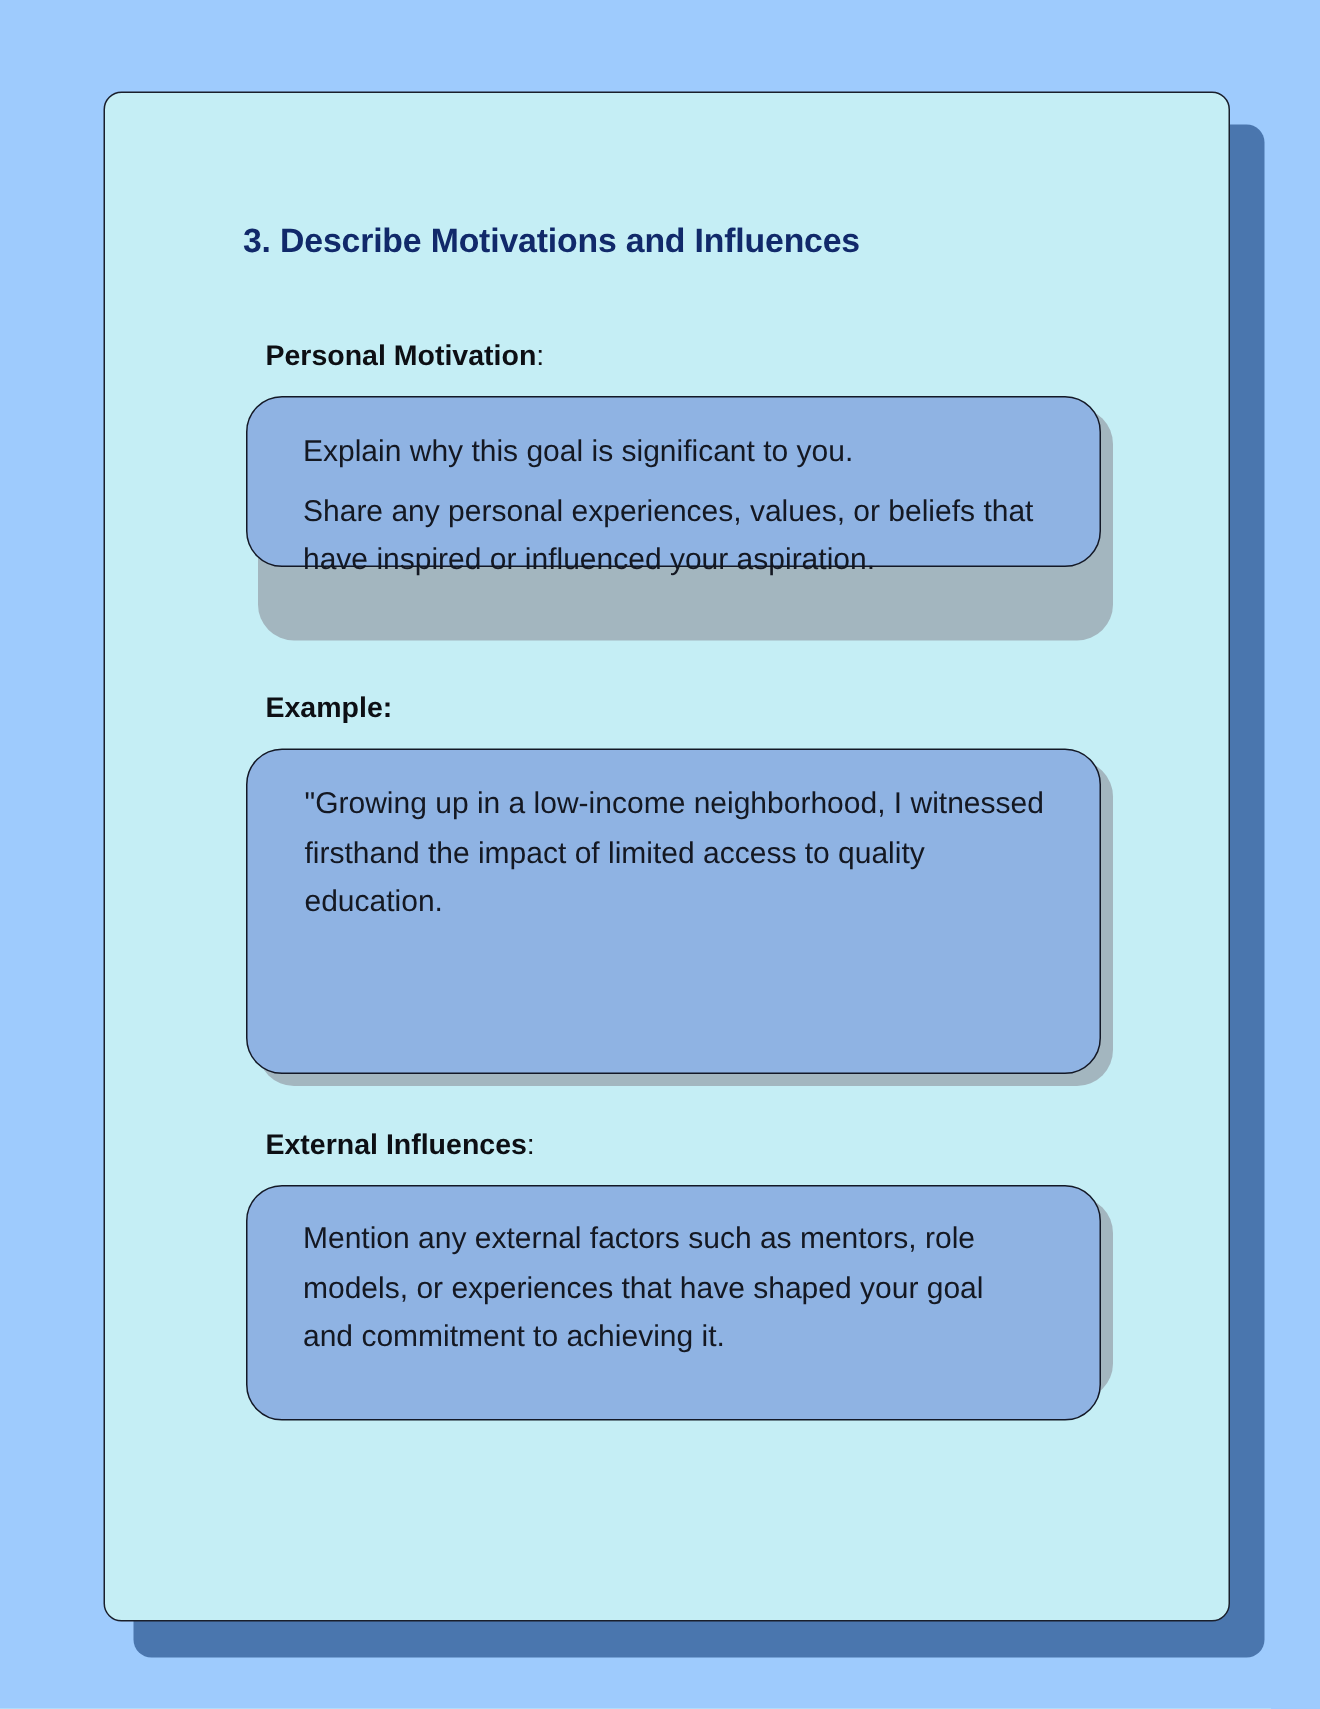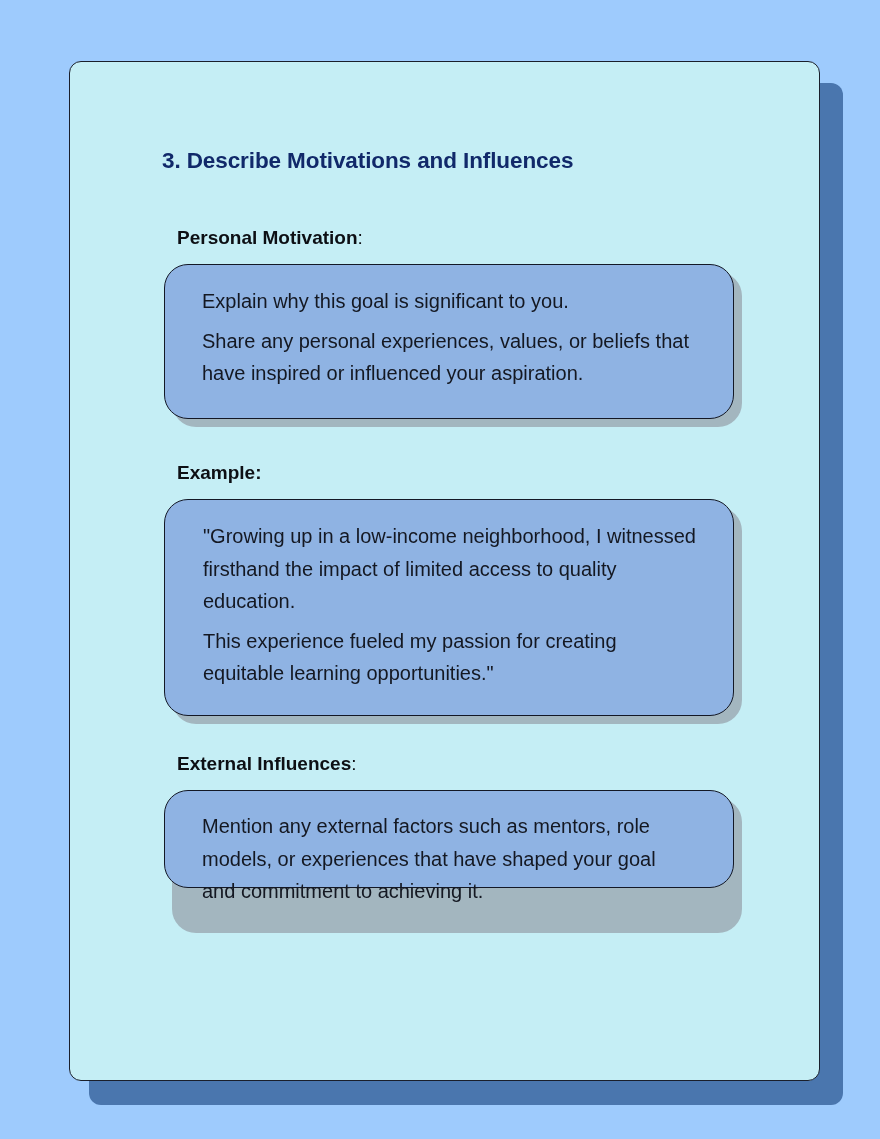--- a/index.html
+++ b/index.html
@@ -82,31 +82,30 @@
 <body>
 
 <div class="page-shadow"></div>
 <div class="page"></div>
 
 <h2 class="title">3. Describe Motivations and Influences</h2>
 
 <div class="label" style="top:212px;"><span>Personal Motivation</span><span class="colon-normal">:</span></div>
 
 <div class="box-shadow" style="left:172px; top:272px; width:570px; height:155px;"></div>
-<div class="box" style="top:264px; height:155px; ">
+<div class="box" style="top:264px; height:114px; ">
   <p style="margin-bottom:7px;">Explain why this goal is significant to you.</p>
   <p style="padding-right:20px;">Share any personal experiences, values, or beliefs that have inspired or influenced your aspiration.</p>
 </div>
 
 <div class="label" style="top:447px;">Example:</div>
 
 <div class="box-shadow" style="left:172px; top:507px; width:570px; height:217px;"></div>
 <div class="box" style="top:499px; height:217px; padding-left:38px; padding-top:20px; padding-right:30px;">
   <p style="margin-bottom:7px;">"Growing up in a low-income neighborhood, I witnessed firsthand the impact of limited access to quality education.</p>
-  <p>This experience fueled my passion for creating equitable learning opportunities."</p>
 </div>
 
 <div class="label" style="top:738px;text-align:right;"><span>External Influences</span><span class="colon-normal">:</span></div>
 
 <div class="box-shadow" style="left:172px; top:798px; width:570px; height:135px;"></div>
-<div class="box" style="top:790px; height:98px; padding-top:19px; padding-right:46px;">
+<div class="box" style="top:790px; height:157px; padding-top:19px; padding-right:46px;">
   <p>Mention any external factors such as mentors, role models, or experiences that have shaped your goal and commitment to achieving it.</p>
 </div>
 
 </body></html>

